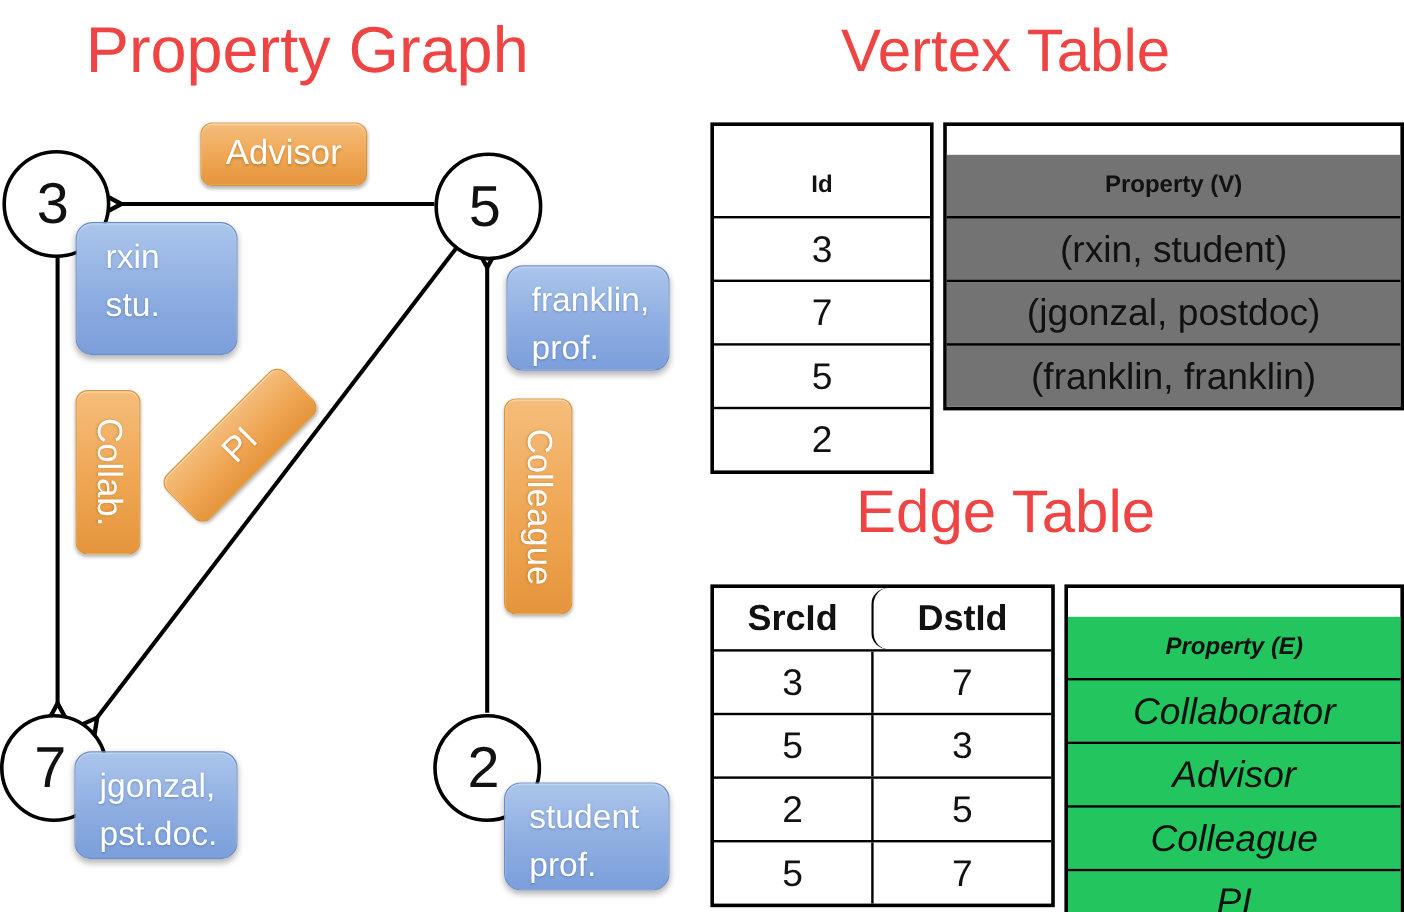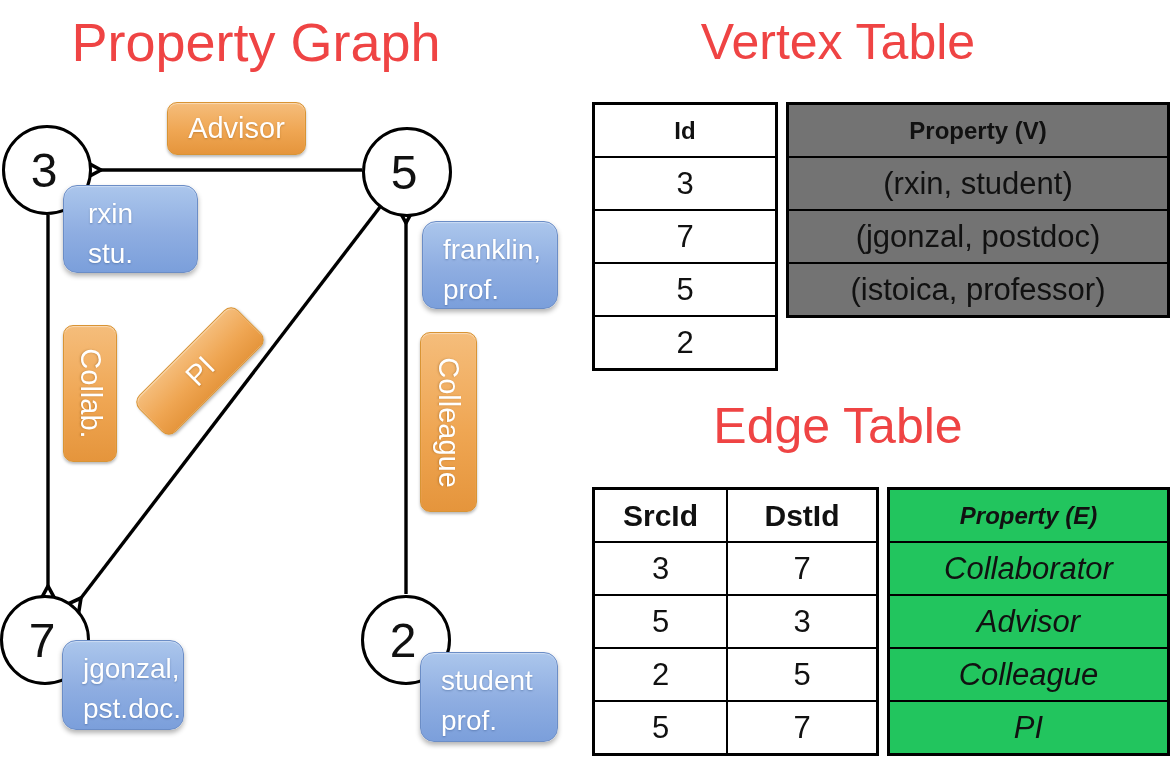--- a/index.html
+++ b/index.html
@@ -39,30 +39,30 @@
   }
   .vprop-box div{white-space:nowrap;}
 
   
   .tcol{position:absolute;border:3px solid #000;box-sizing:border-box;background:#fff;}
   .trow{
     height:51px;display:flex;align-items:center;justify-content:center;
     font-size:31px;color:#111;
   }
   .trow + .trow{border-top:2px solid #000;}
-  .trow.th{font-weight:700;font-size:24px;}
+  .trow.th{font-weight:700;font-size:20px;margin-top:24px;}
   .blue-fill{background:#737373;}
   .tan-fill{background:#22c55e;font-style:italic;}
   .pairrow{display:flex;}
   .pairrow .cell{
     width:131px;display:flex;align-items:center;justify-content:center;height:51px;
     font-size:31px;
   }
   .pairrow .cell:last-child{flex:1;border-left:2px solid #000;}
-  .pairrow .cell.th{font-weight:700;font-size:30px;}
+  .pairrow .cell.th{font-weight:700;font-size:30px;border-radius:14px;}
   .pairblock .pairrow + .pairrow{border-top:2px solid #000;}
 </style>
 </head>
 <body>
 
 <div class="canvas">
 
   <div class="title" id="pg-title">Property Graph</div>
   <div class="title" id="vt-title">Vertex Table</div>
   <div class="title" id="et-title">Edge Table</div>
@@ -98,50 +98,50 @@
   <div class="edge-label" style="left:63px;top:325px;width:54px;height:137px;">
     <span class="rot90">Collab.</span>
   </div>
   <div class="edge-label" style="left:130px;top:345px;width:140px;height:52px;transform:rotate(-45deg);">
     <span>PI</span>
   </div>
   <div class="edge-label" style="left:420px;top:332px;width:57px;height:180px;">
     <span class="rot90">Colleague</span>
   </div>
 
-  <div class="vprop-box" style="left:63px;top:185px;width:135px;height:88px;padding-left:24px;">
+  <div class="vprop-box" style="left:63px;top:185px;width:135px;height:111px;padding-left:24px;">
     <div>rxin</div>
     <div>stu.</div>
   </div>
   <div class="vprop-box" style="left:422px;top:185px;width:136px;height:88px;margin-top:36px;">
     <div>franklin,</div>
     <div>prof.</div>
   </div>
-  <div class="vprop-box" style="left:62px;top:640px;width:122px;height:90px;">
+  <div class="vprop-box" style="left:62px;top:626px;width:136px;height:90px;">
     <div>jgonzal,</div>
     <div>pst.doc.</div>
   </div>
   <div class="vprop-box" style="left:420px;top:652px;width:138px;height:90px;">
     <div>student</div>
     <div>prof.</div>
   </div>
 
   <div class="tcol" style="left:592px;top:102px;width:186px;">
     <div class="trow th">Id</div>
     <div class="trow">3</div>
     <div class="trow">7</div>
     <div class="trow">5</div>
     <div class="trow">2</div>
   </div>
 
   <div class="tcol" style="left:786px;top:102px;width:384px;">
     <div class="trow th blue-fill">Property (V)</div>
     <div class="trow blue-fill">(rxin, student)</div>
     <div class="trow blue-fill">(jgonzal, postdoc)</div>
-    <div class="trow blue-fill">(istoica, professor)</div>
+    <div class="trow blue-fill">(franklin, franklin)</div>
   </div>
 
   <div class="tcol pairblock" style="left:592px;top:487px;width:287px;">
     <div class="pairrow">
       <div class="cell th">SrcId</div>
       <div class="cell th">DstId</div>
     </div>
     <div class="pairrow">
       <div class="cell">3</div>
       <div class="cell">7</div>

